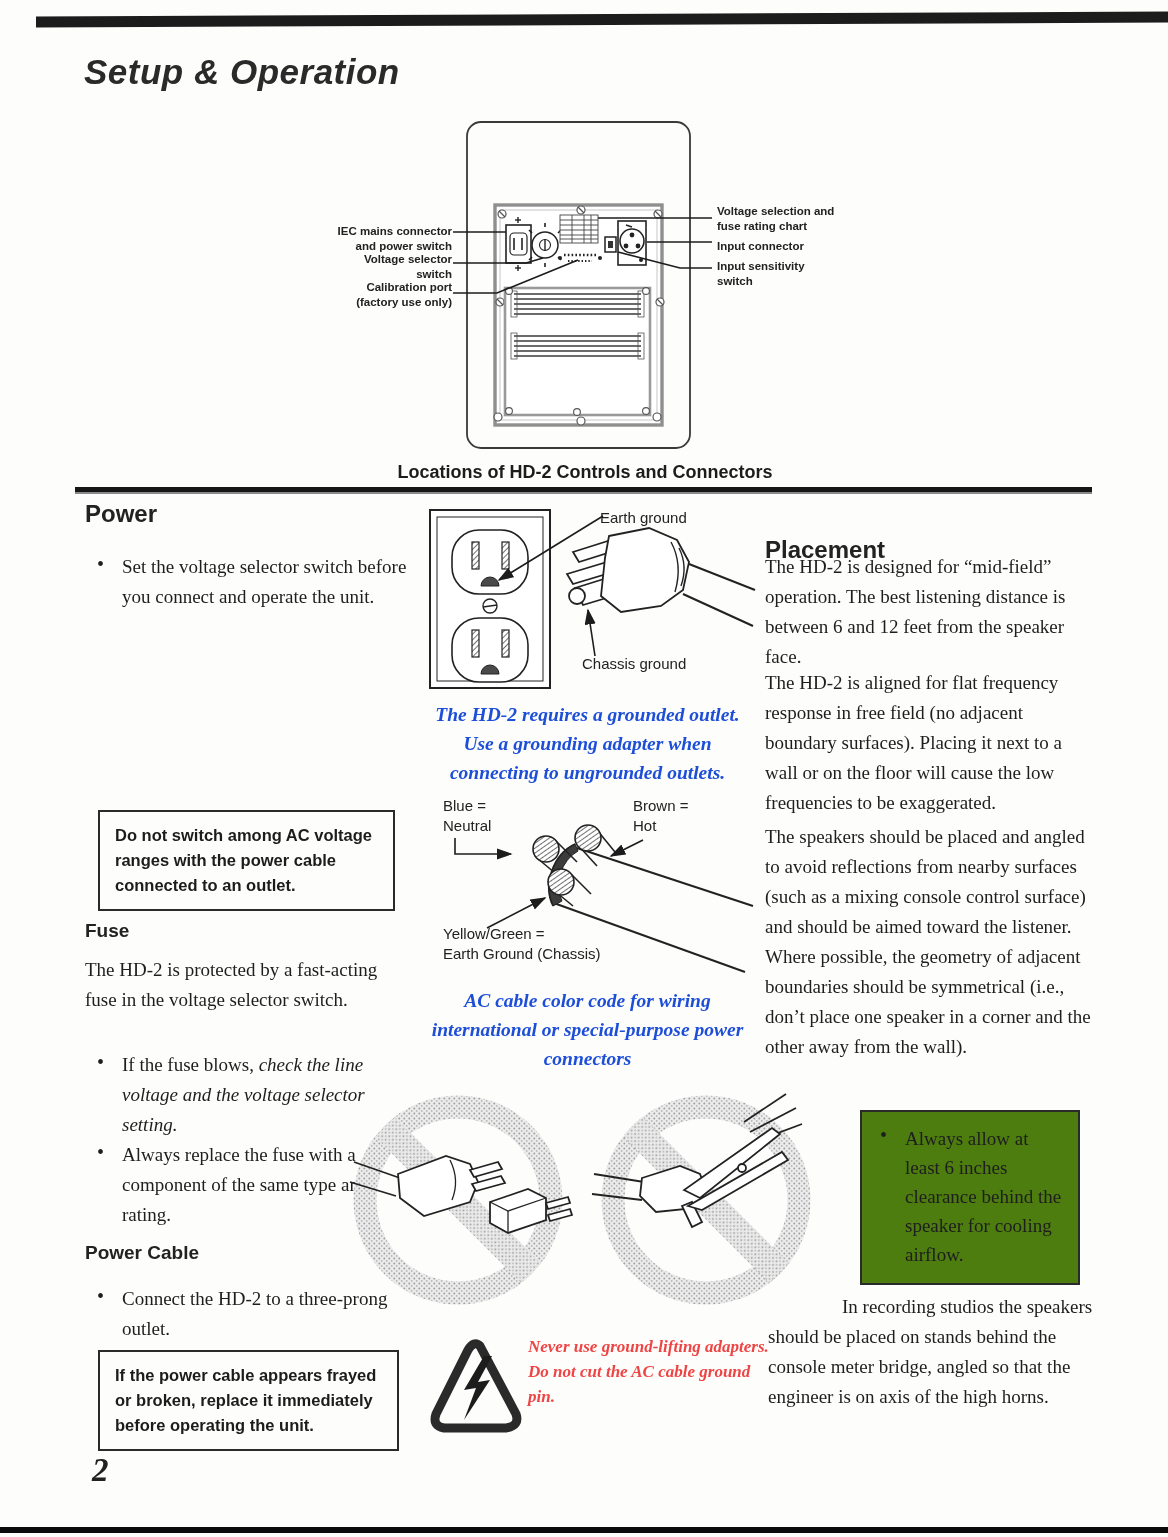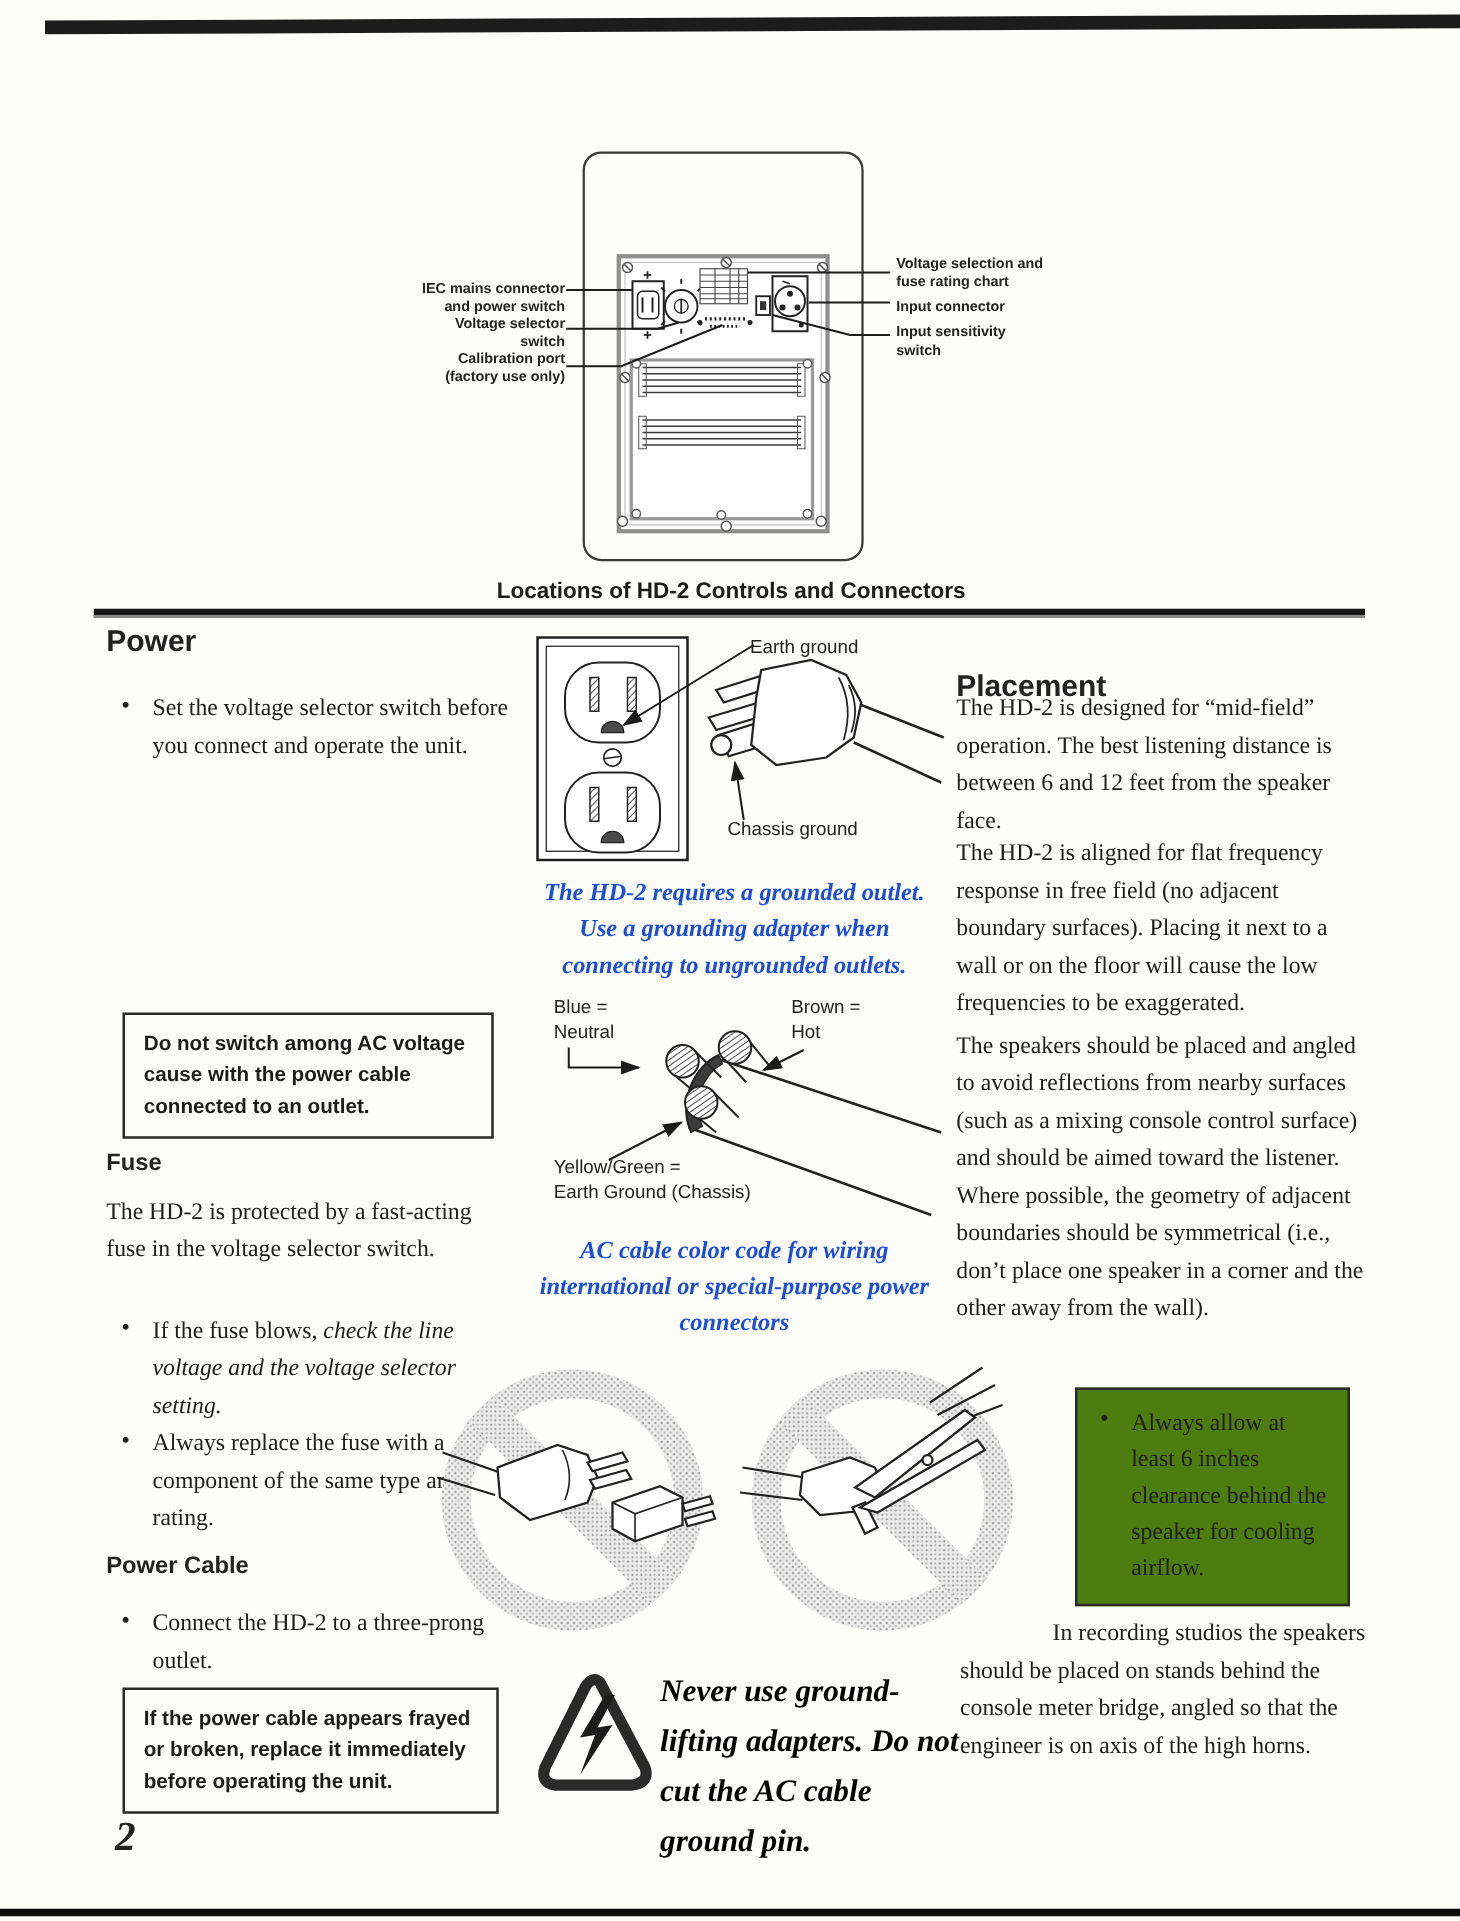--- a/index.html
+++ b/index.html
@@ -25,30 +25,31 @@
     font-size:16.5px;font-weight:bold;line-height:1.5;color:#1c1c1c;background:#fdfdfc;}
   .diaglbl{font-family:"Liberation Sans","DejaVu Sans",sans-serif;
     font-size:11.5px;font-weight:bold;line-height:1.3;color:#222;white-space:pre-line;}
   .dl-r{text-align:right;}
   .caption{font-family:"Liberation Sans","DejaVu Sans",sans-serif;
     font-size:18px;font-weight:bold;color:#1c1c1c;text-align:center;}
   .midlbl{font-family:"Liberation Sans","DejaVu Sans",sans-serif;
     font-size:15px;line-height:1.3;color:#222;white-space:pre-line;}
   .itcap{font-size:19.5px;line-height:29px;font-style:italic;font-weight:600;
     text-align:center;color:#1d4ed8;}
-  .gwarn{font-size:25px;line-height:40px;font-style:italic;font-weight:bold;color:#000000;}
+  .gwarn{font-size:17px;line-height:25px;font-style:italic;font-weight:bold;color:#ef4444;}
   .pagenum{font-size:33px;font-weight:bold;font-style:italic;color:#222;}
   svg{position:absolute;overflow:visible;}
 </style>
 </head>
 <body>
 
 <div class="page">
 
   <div class="abs topbar"></div>
+  <div class="abs title">Setup &amp; Operation</div>
 
   <svg class="abs" style="left:340px;top:115px;" width="490" height="345" viewBox="0 0 490 345">
 
     <rect x="127" y="7" width="223" height="326" rx="14" fill="#fdfdfc" stroke="#3a3a3a" stroke-width="1.8"></rect>
 
     <rect x="155" y="90" width="167" height="220" fill="#fff" stroke="#8f8f8f" stroke-width="3.4"></rect>
     <rect x="160" y="95" width="157" height="210" fill="none" stroke="#c6c6c6" stroke-width="1"></rect>
 
     <g stroke="#555" fill="#fff" stroke-width="1.2">
       <circle cx="162" cy="99" r="4"></circle>
@@ -170,21 +171,21 @@
 fuse rating chart</div>
   <div class="abs diaglbl" style="left:717px;top:239px;width:180px;">Input connector</div>
   <div class="abs diaglbl" style="left:717px;top:259px;width:180px;">Input sensitivity
 switch</div>
 
   <div class="abs caption" style="left:300px;top:462px;width:570px;">Locations of HD-2 Controls and Connectors</div>
   <div class="abs rule-main"></div>
 
   <div class="abs h2" style="left:85px;top:500px;">Power</div>
   <div class="abs para bullet" style="left:95px;top:552px;width:298px;">Set the voltage selector switch before you connect and operate the unit.</div>
-  <div class="abs warnbox" style="left:98px;top:810px;width:264px;">Do not switch among AC voltage cause with the power cable connected to an outlet.</div>
+  <div class="abs warnbox" style="left:98px;top:810px;width:264px;">Do not switch among AC voltage ranges with the power cable connected to an outlet.</div>
 
   <div class="abs h3" style="left:85px;top:920px;">Fuse</div>
   <div class="abs para" style="left:85px;top:955px;width:312px;">The HD-2 is protected by a fast-acting fuse in the voltage selector switch.</div>
   <div class="abs para bullet" style="left:95px;top:1050px;width:295px;">
     <span>If the fuse blows, </span><span class="it">check the line voltage and the voltage selector setting.</span>
   </div>
   <div class="abs para bullet" style="left:95px;top:1140px;width:250px;">Always replace the fuse with a component of the same type and rating.</div>
 
   <div class="abs h3" style="left:85px;top:1242px;">Power Cable</div>
   <div class="abs para bullet" style="left:95px;top:1284px;width:270px;">Connect the HD-2 to a three-prong outlet.</div>

